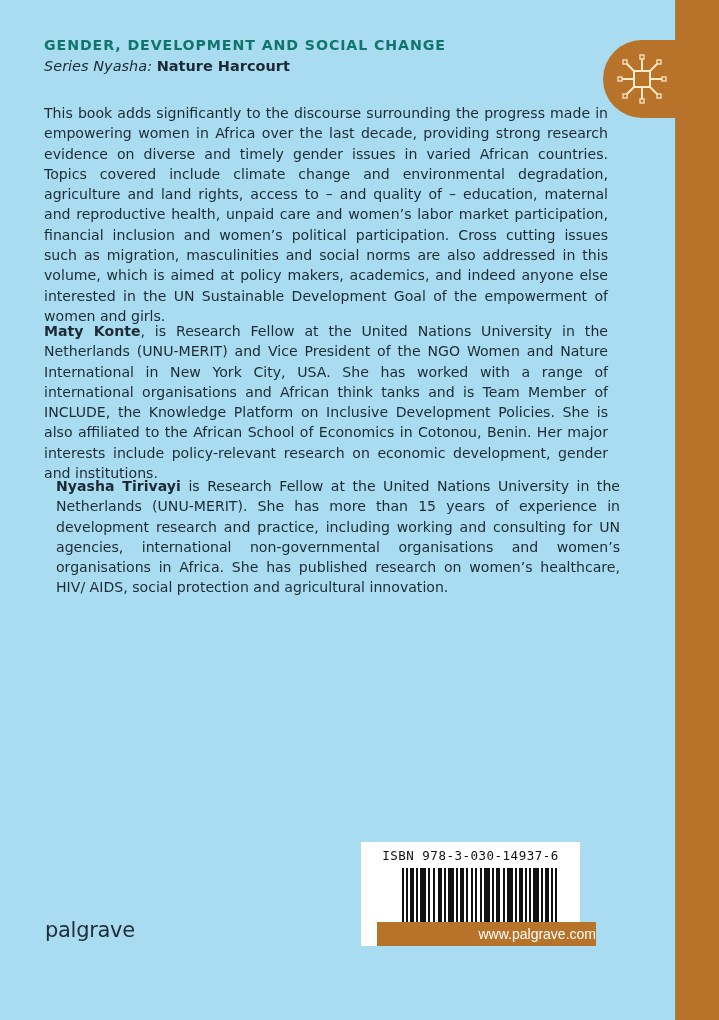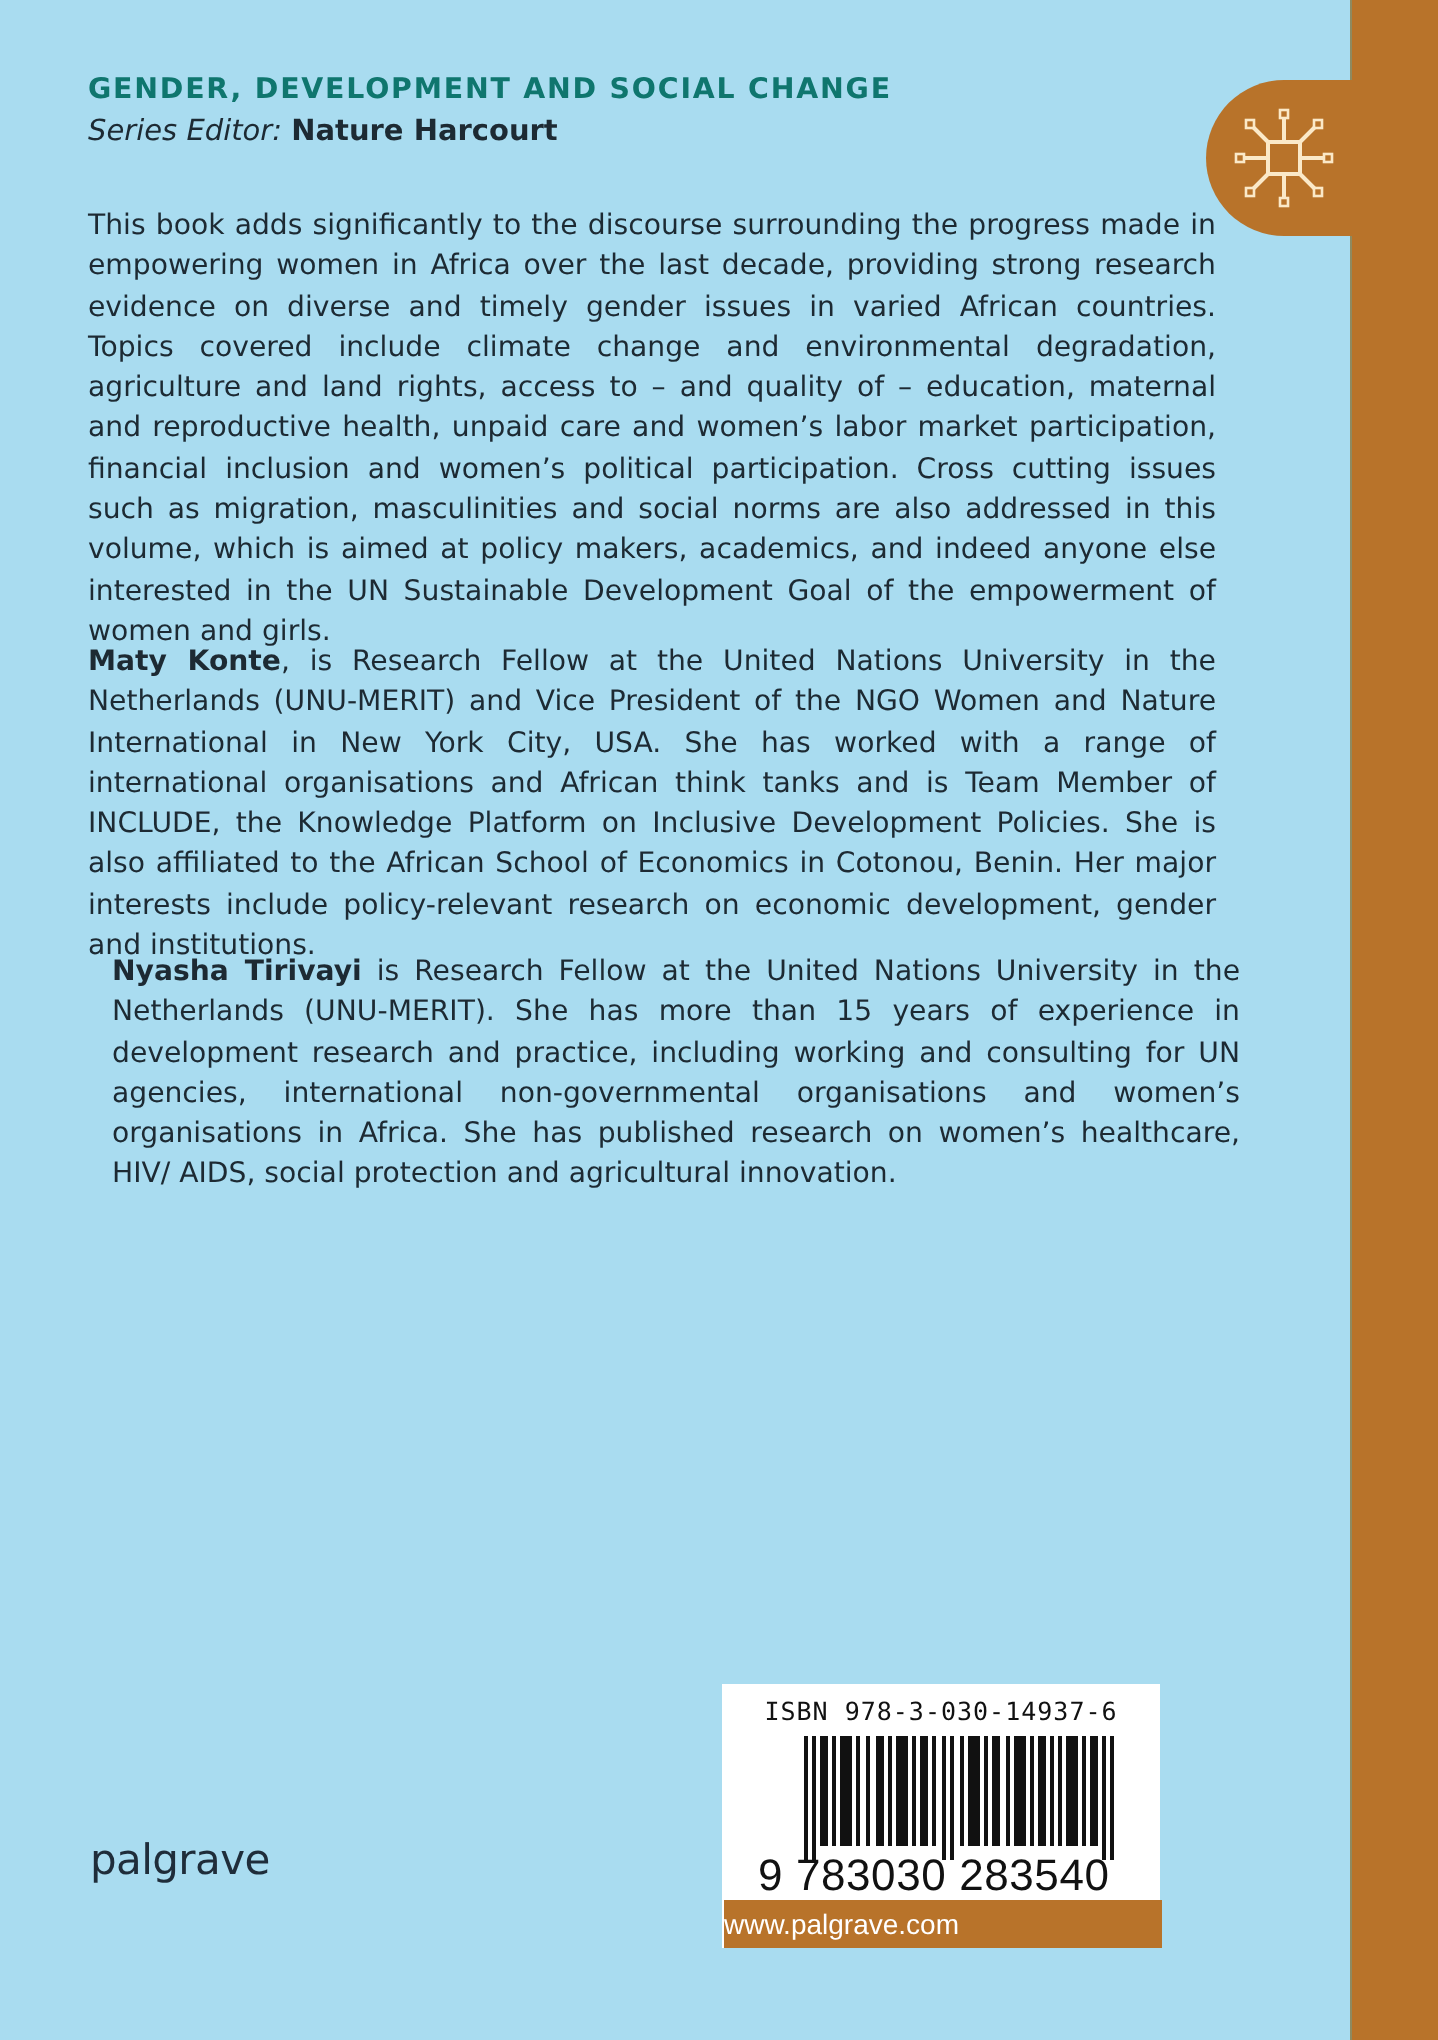--- a/index.html
+++ b/index.html
@@ -33,39 +33,39 @@
     position:absolute; left:44px; width:564px;
     font-size:14.1px; line-height:20.3px;
     text-align:justify; color:#1d2a33;
   }
   .para b { font-weight:bold; }
   #p1 { top:103px; }
   #p2 { top:321px; }
   #p3 { top:476px;margin-left:12px; }
 
   .barcode-box {
-    position:absolute; left:361px; top:842px; width:219px; height:132px;
+    position:absolute; left:361px; top:842px; width:219px; height:104px;
     background:#ffffff;
   }
   .isbn-text {
     position:absolute; left:0; width:219px; top:6px; text-align:center;
     font-family:"DejaVu Sans Mono", monospace; font-size:12.5px; color:#111;
     letter-spacing:0.5px;
   }
   .bars {
     position:absolute; left:41px; top:26px; width:155px; height:62px;
   }
   .barcode-digits {
     position:absolute; left:18px; top:83px; width:185px;
     font-family:"Liberation Sans", sans-serif; font-size:22px; color:#111;
     letter-spacing:0.3px;
   }
   .url-bar {
-    position:absolute; left:1px; bottom:0; width:219px; height:24px;
-    background:#b8732a; color:#fff; text-align:left;
+    position:absolute; left:16px; bottom:0; width:219px; height:24px;
+    background:#b8732a; color:#fff; text-align:right;
     font-family:"Liberation Sans", sans-serif; font-size:14px; line-height:24px;
   }
   .publisher {
     position:absolute; left:45px; top:918px;
     font-family:"DejaVu Sans", sans-serif; color:#1f2d3a;
     line-height:1;
   }
   .publisher .l1 { font-size:27px; letter-spacing:-0.6px; display:block; font-weight:300; }
   .publisher .l2 { font-size:21px; letter-spacing:-0.3px; display:block; margin-top:2px; }
 </style>
@@ -95,21 +95,21 @@
       <rect x="9" y="9" width="4" height="4"></rect>
       <rect x="43" y="9" width="4" height="4"></rect>
       <rect x="9" y="43" width="4" height="4"></rect>
       <rect x="43" y="43" width="4" height="4"></rect>
     </g>
   </svg>
 </div>
 
 <div class="series-title">GENDER, DEVELOPMENT AND SOCIAL CHANGE</div>
 <div class="series-editor">
-  <span class="lbl">Series Editor:</span>
+  <span class="lbl">Series Nyasha:</span>
   <span class="name">Nature Harcourt</span>
 </div>
 
 <div class="para" id="p1">This book adds significantly to the discourse surrounding the progress made in empowering women in Africa over the last decade, providing strong research evidence on diverse and timely gender issues in varied African countries. Topics covered include climate change and environmental degradation, agriculture and land rights, access to – and quality of – education, maternal and reproductive health, unpaid care and women’s labor market participation, financial inclusion and women’s political participation. Cross cutting issues such as migration, masculinities and social norms are also addressed in this volume, which is aimed at policy makers, academics, and indeed anyone else interested in the UN Sustainable Development Goal of the empowerment of women and girls.</div>
 
 <div class="para" id="p2"><b>Maty Konte</b><span>, is Research Fellow at the United Nations University in the Netherlands (UNU-MERIT) and Vice President of the NGO Women and Nature International in New York City, USA. She has worked with a range of international organisations and African think tanks and is Team Member of INCLUDE, the Knowledge Platform on Inclusive Development Policies. She is also affiliated to the African School of Economics in Cotonou, Benin. Her major interests include policy-relevant research on economic development, gender and institutions.</span></div>
 
 <div class="para" id="p3"><b>Nyasha Tirivayi</b><span> is Research Fellow at the United Nations University in the Netherlands (UNU-MERIT). She has more than 15 years of experience in development research and practice, including working and consulting for UN agencies, international non-governmental organisations and women’s organisations in Africa. She has published research on women’s healthcare, HIV/ AIDS, social protection and agricultural innovation.</span></div>
 
 <div class="barcode-box">

